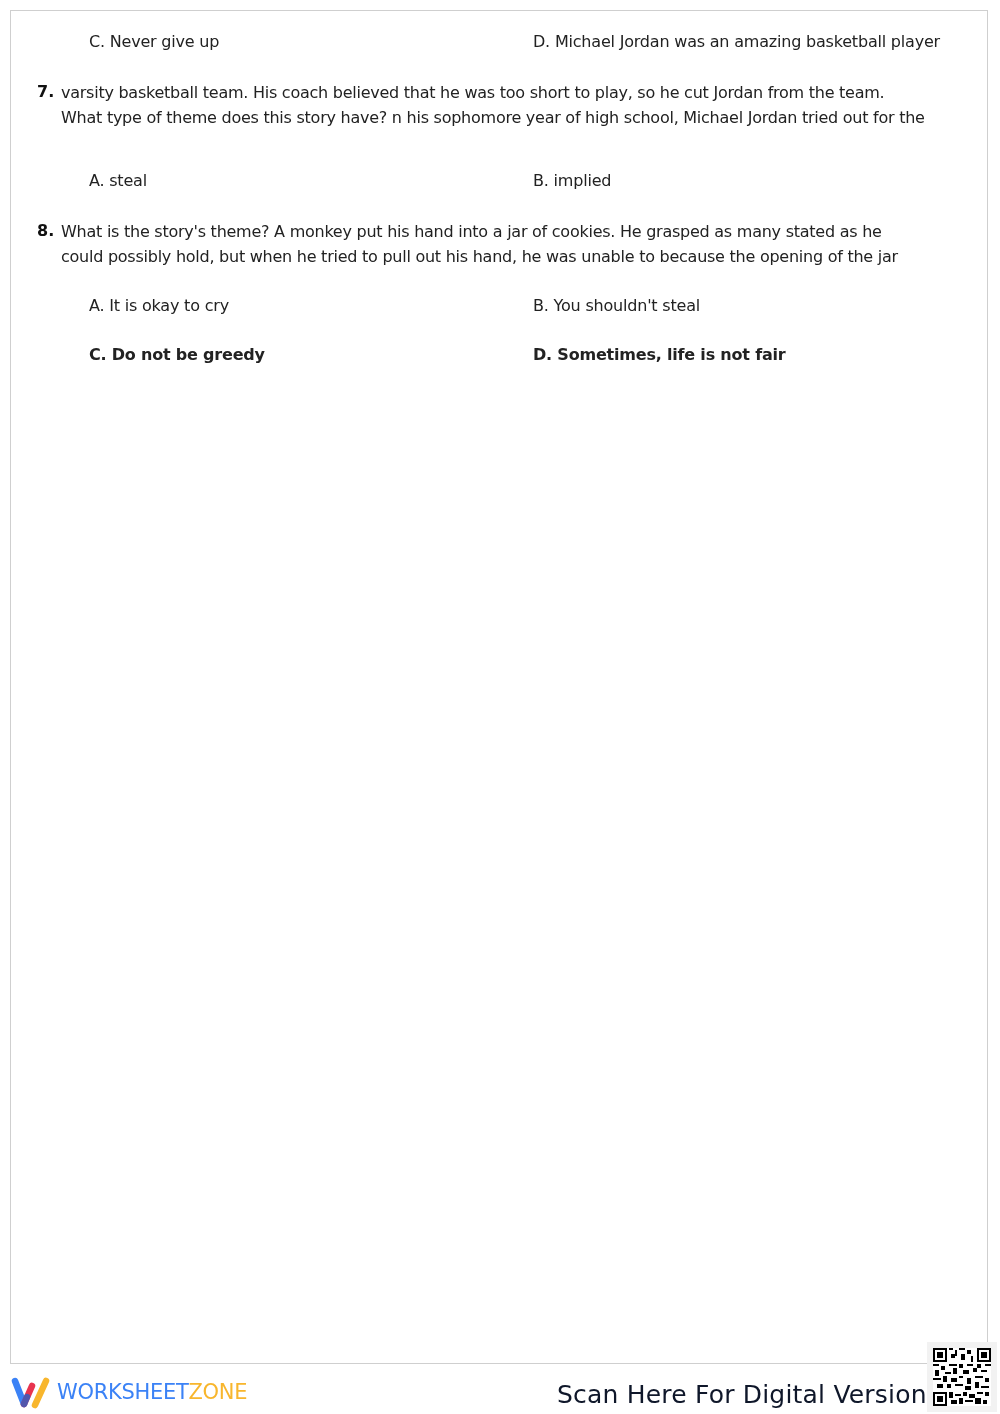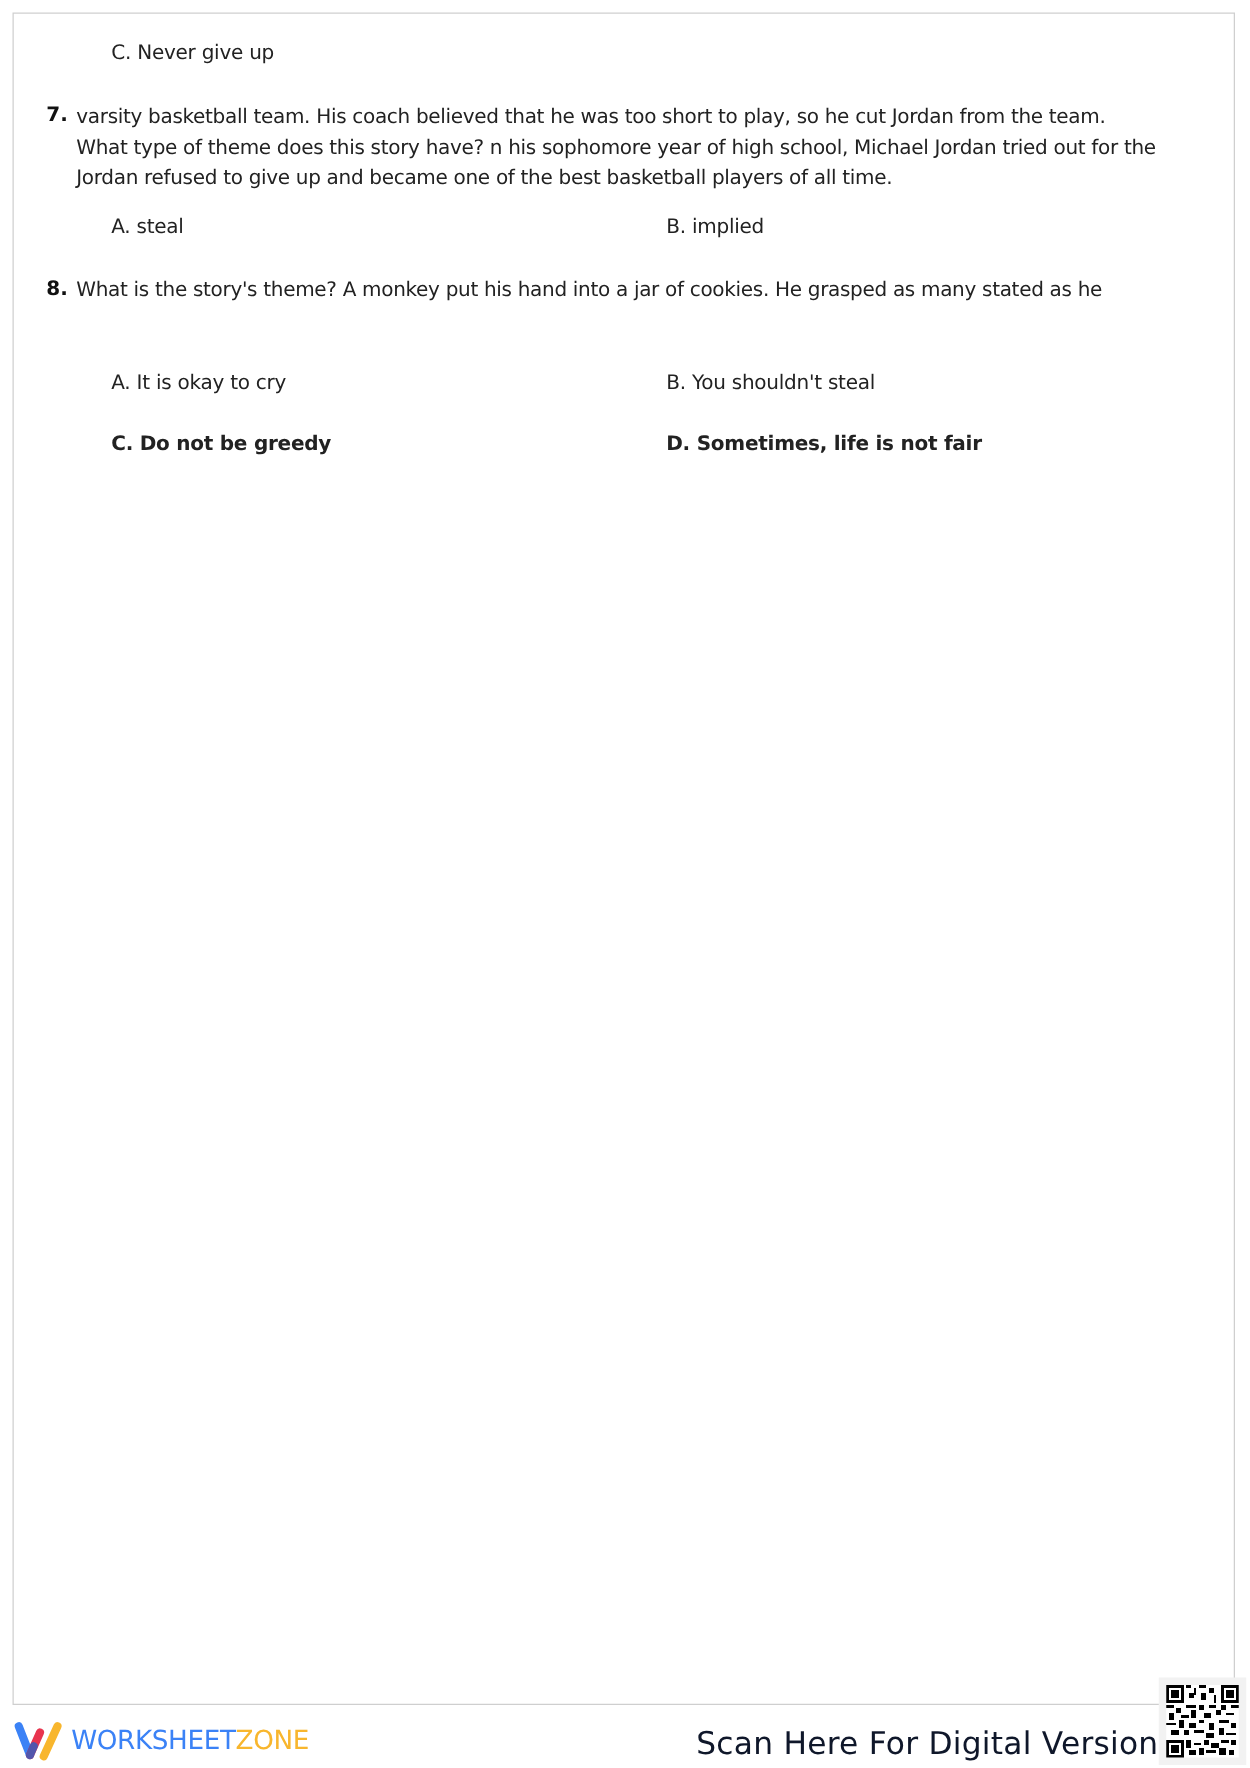--- a/index.html
+++ b/index.html
@@ -27,39 +27,40 @@
     .qr { position: absolute; left: 927px; top: 1342px; width: 70px; height: 70px; background: #f2f2f2; }
     .qr svg { position: absolute; left: 6px; top: 6px; }
   </style>
 </head>
 <body>
 
 <div class="page-frame"></div>
 
 <div class="opt-row" style="top:31px;">
   <span class="opt left">C. Never give up</span>
+  <span class="opt right">D. Michael Jordan was an amazing basketball player</span>
 </div>
 
 <div class="question" style="top:81px; height:80px;">
   <span class="qnum">7.</span>
   <div class="qtext">
     <span>varsity basketball team. His coach believed that he was too short to play, so he cut Jordan from the team.</span>
     <span>What type of theme does this story have? n his sophomore year of high school, Michael Jordan tried out for the</span>
-    <span>Jordan refused to give up and became one of the best basketball players of all time.</span>
   </div>
 </div>
 <div class="opt-row" style="top:170px;">
   <span class="opt left">A. steal</span>
   <span class="opt right">B. implied</span>
 </div>
 
 <div class="question" style="top:220px; height:80px;">
   <span class="qnum">8.</span>
   <div class="qtext">
     <span>What is the story's theme? A monkey put his hand into a jar of cookies. He grasped as many stated as he</span>
+    <span>could possibly hold, but when he tried to pull out his hand, he was unable to because the opening of the jar</span>
   </div>
 </div>
 <div class="opt-row" style="top:295px;">
   <span class="opt left">A. It is okay to cry</span>
   <span class="opt right">B. You shouldn't steal</span>
 </div>
 <div class="opt-row" style="top:344px;font-weight:bold;">
   <span class="opt left">C. Do not be greedy</span>
   <span class="opt right">D. Sometimes, life is not fair</span>
 </div>

